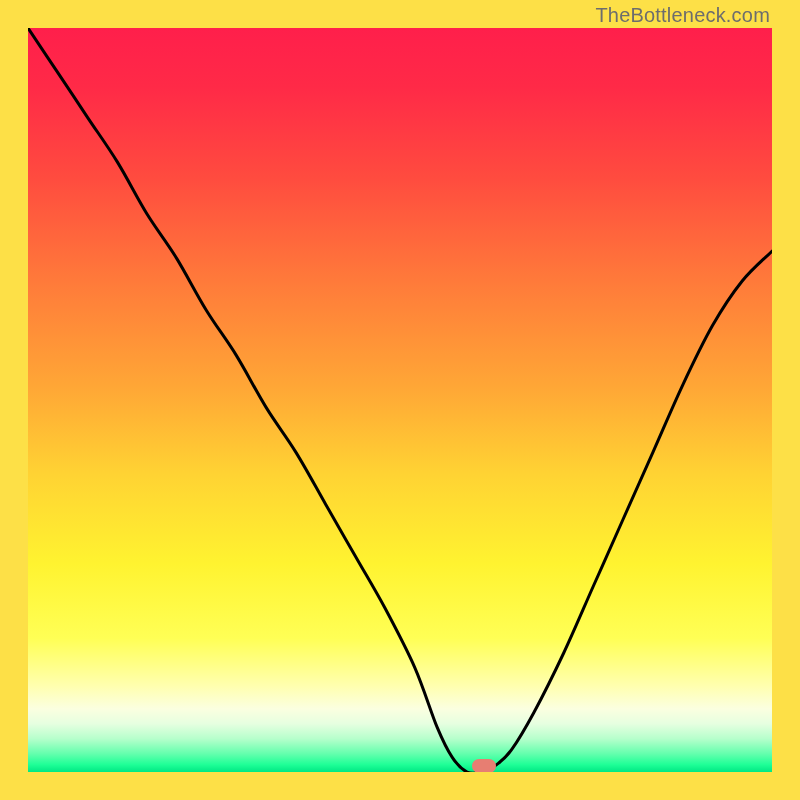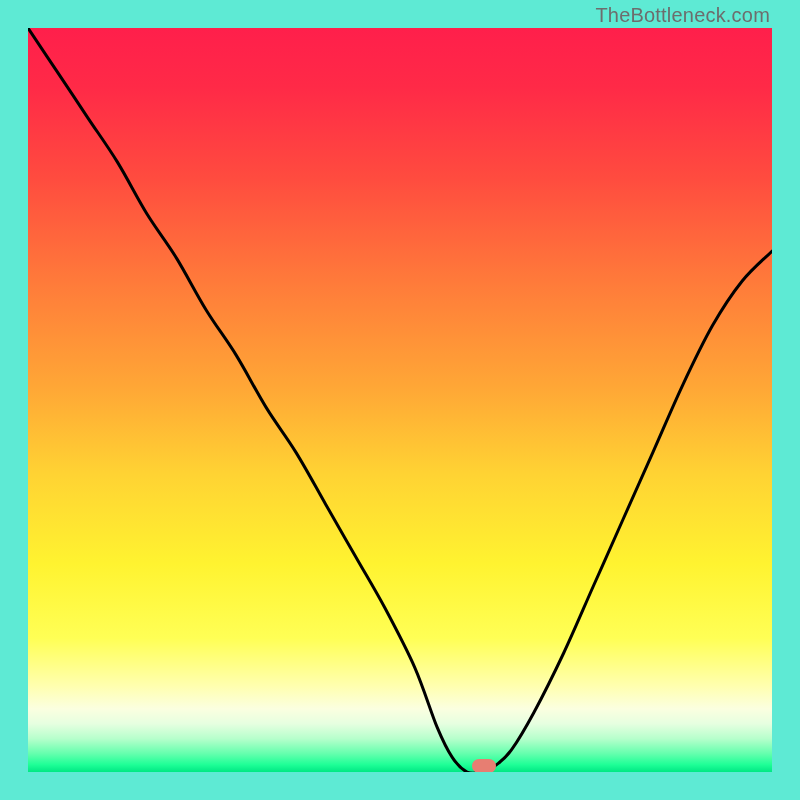--- a/index.html
+++ b/index.html
@@ -8,21 +8,21 @@
     width: 800px;
     height: 800px;
     overflow: hidden;
     background: #000;
     font-family: Arial, Helvetica, sans-serif;
   }
   .frame {
     position: relative;
     width: 800px;
     height: 800px;
-    background: #5eead4;
+    background: #fde047;
   }
   .plot-area {
     position: absolute;
     left: 28px;
     top: 28px;
     width: 744px;
     height: 744px;
     overflow: hidden;
   }
   .gradient {

